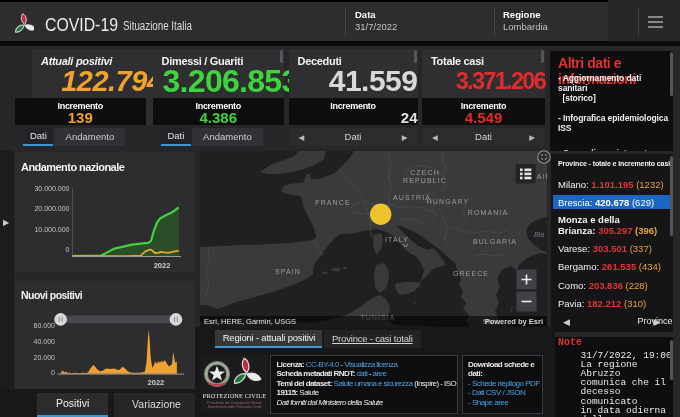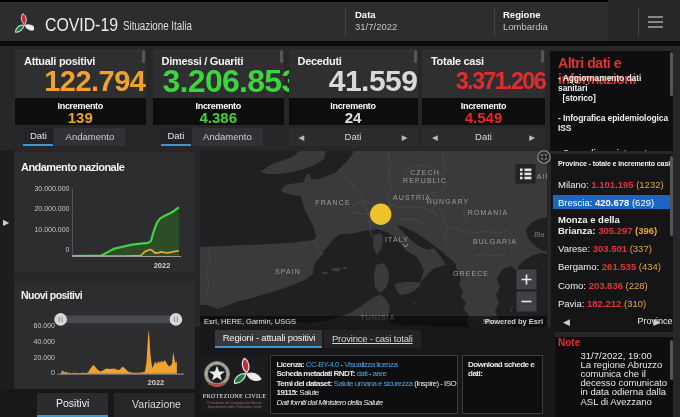--- a/index.html
+++ b/index.html
@@ -56,21 +56,21 @@
   <svg class="abs" style="left:648px;top:14px" width="15" height="12">
         <g stroke="#c8c8c8" stroke-width="1.2">
           <line x1="0" y1="1" x2="15" y2="1"></line>
           <line x1="0" y1="6" x2="15" y2="6"></line>
           <line x1="0" y1="11" x2="15" y2="11"></line>
         </g>
       </svg>
 </div>
 <div class="abs" style="left:0;top:41px;width:680px;height:4.5px;background:#0b0b0c;"></div>
 
-<div class="abs card" style="left:15px;width:130.5px;">
+<div class="abs card" style="left:32px;width:130.5px;font-style:italic;">
   <div class="ttl">Attuali positivi</div>
   <div class="num" style="font-size:29px;color:#f0a22e;letter-spacing:-0.5px;">122.794</div>
   <div class="sbar" style="right:1px;top:1px;height:13px;"></div>
 </div>
 <div class="abs inc" style="left:15px;width:130.5px;">
       <div class="l1">Incremento</div>
       <div class="l2" style="color:#f0a22e;">139</div>
     </div>
 <div class="abs tabr" style="left:15px;width:130.5px;">
   <div class="tab act" style="left:8.4px;width:30px;">Dati</div>
@@ -91,21 +91,21 @@
   <div class="tab inact" style="left:39.4px;width:71px;">Andamento</div>
 </div>
 
 <div class="abs card" style="left:288.5px;width:129px;">
   <div class="ttl">Deceduti</div>
   <div class="num" style="font-size:30px;color:#d9d9d9;letter-spacing:-0.5px;">41.559</div>
   <div class="sbar" style="right:1px;top:1px;height:13px;"></div>
 </div>
 <div class="abs inc" style="left:288.5px;width:129px;">
       <div class="l1">Incremento</div>
-      <div class="l2" style="color:#e0e0e0;">24</div>
+      <div class="l2" style="color:#e0e0e0;text-align:right;">24</div>
     </div>
 <div class="pager" style="left:288.5px;width:129px;">
   <div class="arr" style="left:10px;">◀</div>
       <div class="pt">Dati</div>
       <div class="arr" style="right:10px;">▶</div>
 </div>
 
 <div class="abs card" style="left:422px;width:123px;">
   <div class="ttl">Totale casi</div>
   <div class="num" style="font-size:23.5px;color:#e32b2b;line-height:41px;letter-spacing:-1.7px;">3.371.206</div>
@@ -137,21 +137,21 @@
   <div class="abs" style="left:7px;top:89px;font-size:9.5px;color:#f0f0f0;">Varese: <b style="color:#e23535">303.501</b> <span style="color:#e8a33d">(337)</span></div>
   <div class="abs" style="left:7px;top:107.5px;font-size:9.5px;color:#f0f0f0;">Bergamo: <b style="color:#e23535">261.535</b> <span style="color:#e8a33d">(434)</span></div>
   <div class="abs" style="left:7px;top:126px;font-size:9.5px;color:#f0f0f0;">Como: <b style="color:#e23535">203.836</b> <span style="color:#e8a33d">(228)</span></div>
   <div class="abs" style="left:7px;top:144.5px;font-size:9.5px;color:#f0f0f0;">Pavia: <b style="color:#e23535">182.212</b> <span style="color:#e8a33d">(310)</span></div>
   <div class="abs" style="left:12px;top:163px;font-size:9px;color:#cfcfcf;">◀</div>
   <div class="abs" style="left:0;right:0;top:162px;text-align:right;font-size:9px;color:#eee;">Province</div>
   <div class="abs" style="right:12px;top:163px;font-size:9px;color:#cfcfcf;">▶</div>
 </div>
 <div class="sbar" style="left:670px;top:156px;height:80px;"></div>
 
-<div class="abs blk" style="left:551px;top:336.5px;width:121.5px;height:80.5px;overflow:hidden;">
+<div class="abs blk" style="left:551px;top:336.5px;width:121.5px;height:80.5px;overflow:hidden;font-family:Liberation Mono, monospace;">
   <div class="abs" style="left:7px;top:0.5px;font-size:10px;font-weight:bold;color:#e03131;">Note</div>
   <div class="abs" style="left:29.5px;top:14px;font-size:9.5px;color:#e8e8e8;line-height:9.2px;">31/7/2022, 19:00<br>La regione Abruzzo<br>comunica che il<br>decesso comunicato<br>in data odierna dalla<br>ASL di Avezzano</div>
 </div>
 <div class="sbar" style="left:670px;top:340px;height:40px;"></div>
 
 <div class="abs" style="left:0;top:150px;width:14px;height:267px;background:#1d1d20;"></div>
 <div class="abs" style="left:3px;top:218px;font-size:8px;color:#cfcfcf;">▶</div>
 
 <div class="abs panel" style="left:15px;top:151.5px;width:180px;height:120px;">
   <div class="pttl" style="left:6px;top:9px;letter-spacing:-0.55px;">Andamento nazionale</div>
@@ -348,15 +348,16 @@
     <b>Licenza:</b> <a class="lnk">CC-BY-4.0</a> - <a class="lnk">Visualizza licenza</a><br>
     <b>Scheda metadati RNDT:</b> <a class="lnk">dati</a> - <a class="lnk">aree</a><br>
     <b>Temi del dataset:</b> <a class="lnk">Salute umana e sicurezza</a> (Inspire) - ISO<br>
     <b>19115:</b> Salute<br>
     <i>Dati forniti dal Ministero della Salute</i>
   </div>
 </div>
 <div class="abs" style="left:462px;top:354.5px;width:81px;height:59px;background:#0e0e10;border:1px solid #3c3c40;">
   <div class="abs" style="left:5px;top:4px;font-size:8px;line-height:9.6px;color:#e8e8e8;white-space:nowrap;letter-spacing:-0.5px;">
     <b>Download schede e<br>dati:</b><br>
+    <span style="color:#4aa1e0">- Schede riepilogo PDF<br>- Dati CSV / JSON<br>- Shape aree</span>
   </div>
 </div>
 
 </div>
 </body></html>

